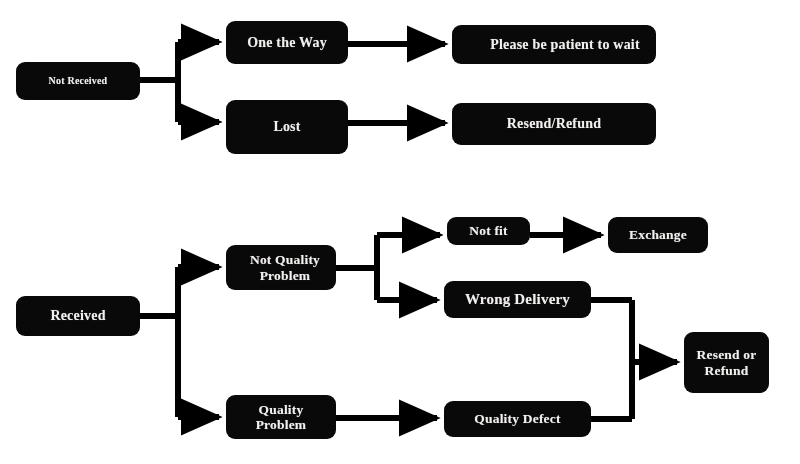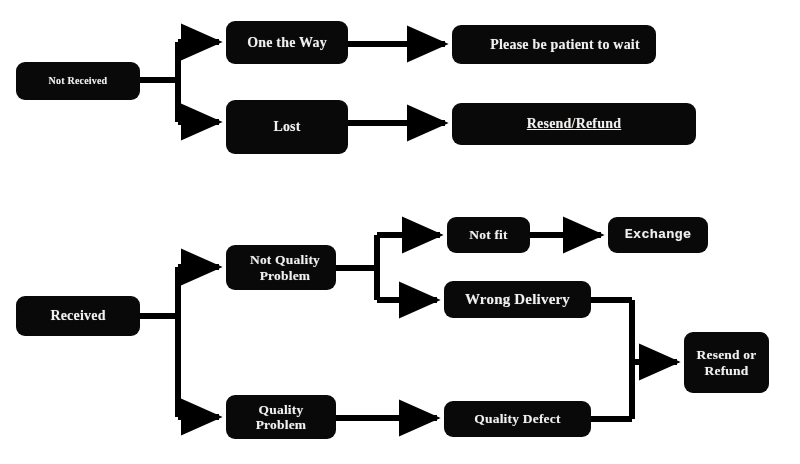--- a/index.html
+++ b/index.html
@@ -103,43 +103,43 @@
   </div>
 
   <div class="node-box" style="left:452px; top:25px; width:204px; height:39px; font-size:14px;padding-left:28px;">
     <span class="node-label">Please be patient to wait</span>
   </div>
 
   <div class="node-box" style="left:226px; top:100px; width:122px; height:54px; font-size:14px;">
     <span class="node-label">Lost</span>
   </div>
 
-  <div class="node-box" style="left:452px; top:103px; width:244px; height:42px; font-size:14px;text-decoration:underline;">
+  <div class="node-box" style="left:452px; top:103px; width:204px; height:42px; font-size:14px;">
     <span class="node-label">Resend/Refund</span>
   </div>
 
   <div class="node-box" style="left:16px; top:296px; width:124px; height:40px; font-size:14px;">
     <span class="node-label">Received</span>
   </div>
 
   <div class="node-box" style="left:226px; top:245px; width:110px; height:45px; font-size:13.5px;padding-left:14px;">
     <span class="node-label">Not Quality
 Problem</span>
   </div>
 
   <div class="node-box" style="left:226px; top:395px; width:110px; height:44px; font-size:13.5px;">
     <span class="node-label">Quality
 Problem</span>
   </div>
 
-  <div class="node-box" style="left:447px; top:217px; width:83px; height:36px; font-size:13.5px;">
+  <div class="node-box" style="left:447px; top:217px; width:83px; height:28px; font-size:13.5px;">
     <span class="node-label">Not fit</span>
   </div>
 
-  <div class="node-box" style="left:608px; top:217px; width:100px; height:36px; font-size:13.5px;font-family:Liberation Mono, monospace;">
+  <div class="node-box" style="left:608px; top:217px; width:100px; height:36px; font-size:13.5px;">
     <span class="node-label">Exchange</span>
   </div>
 
   <div class="node-box" style="left:444px; top:281px; width:147px; height:37px; font-size:15px;">
     <span class="node-label">Wrong Delivery</span>
   </div>
 
   <div class="node-box" style="left:444px; top:401px; width:147px; height:36px; font-size:13.5px;">
     <span class="node-label">Quality Defect</span>
   </div>

